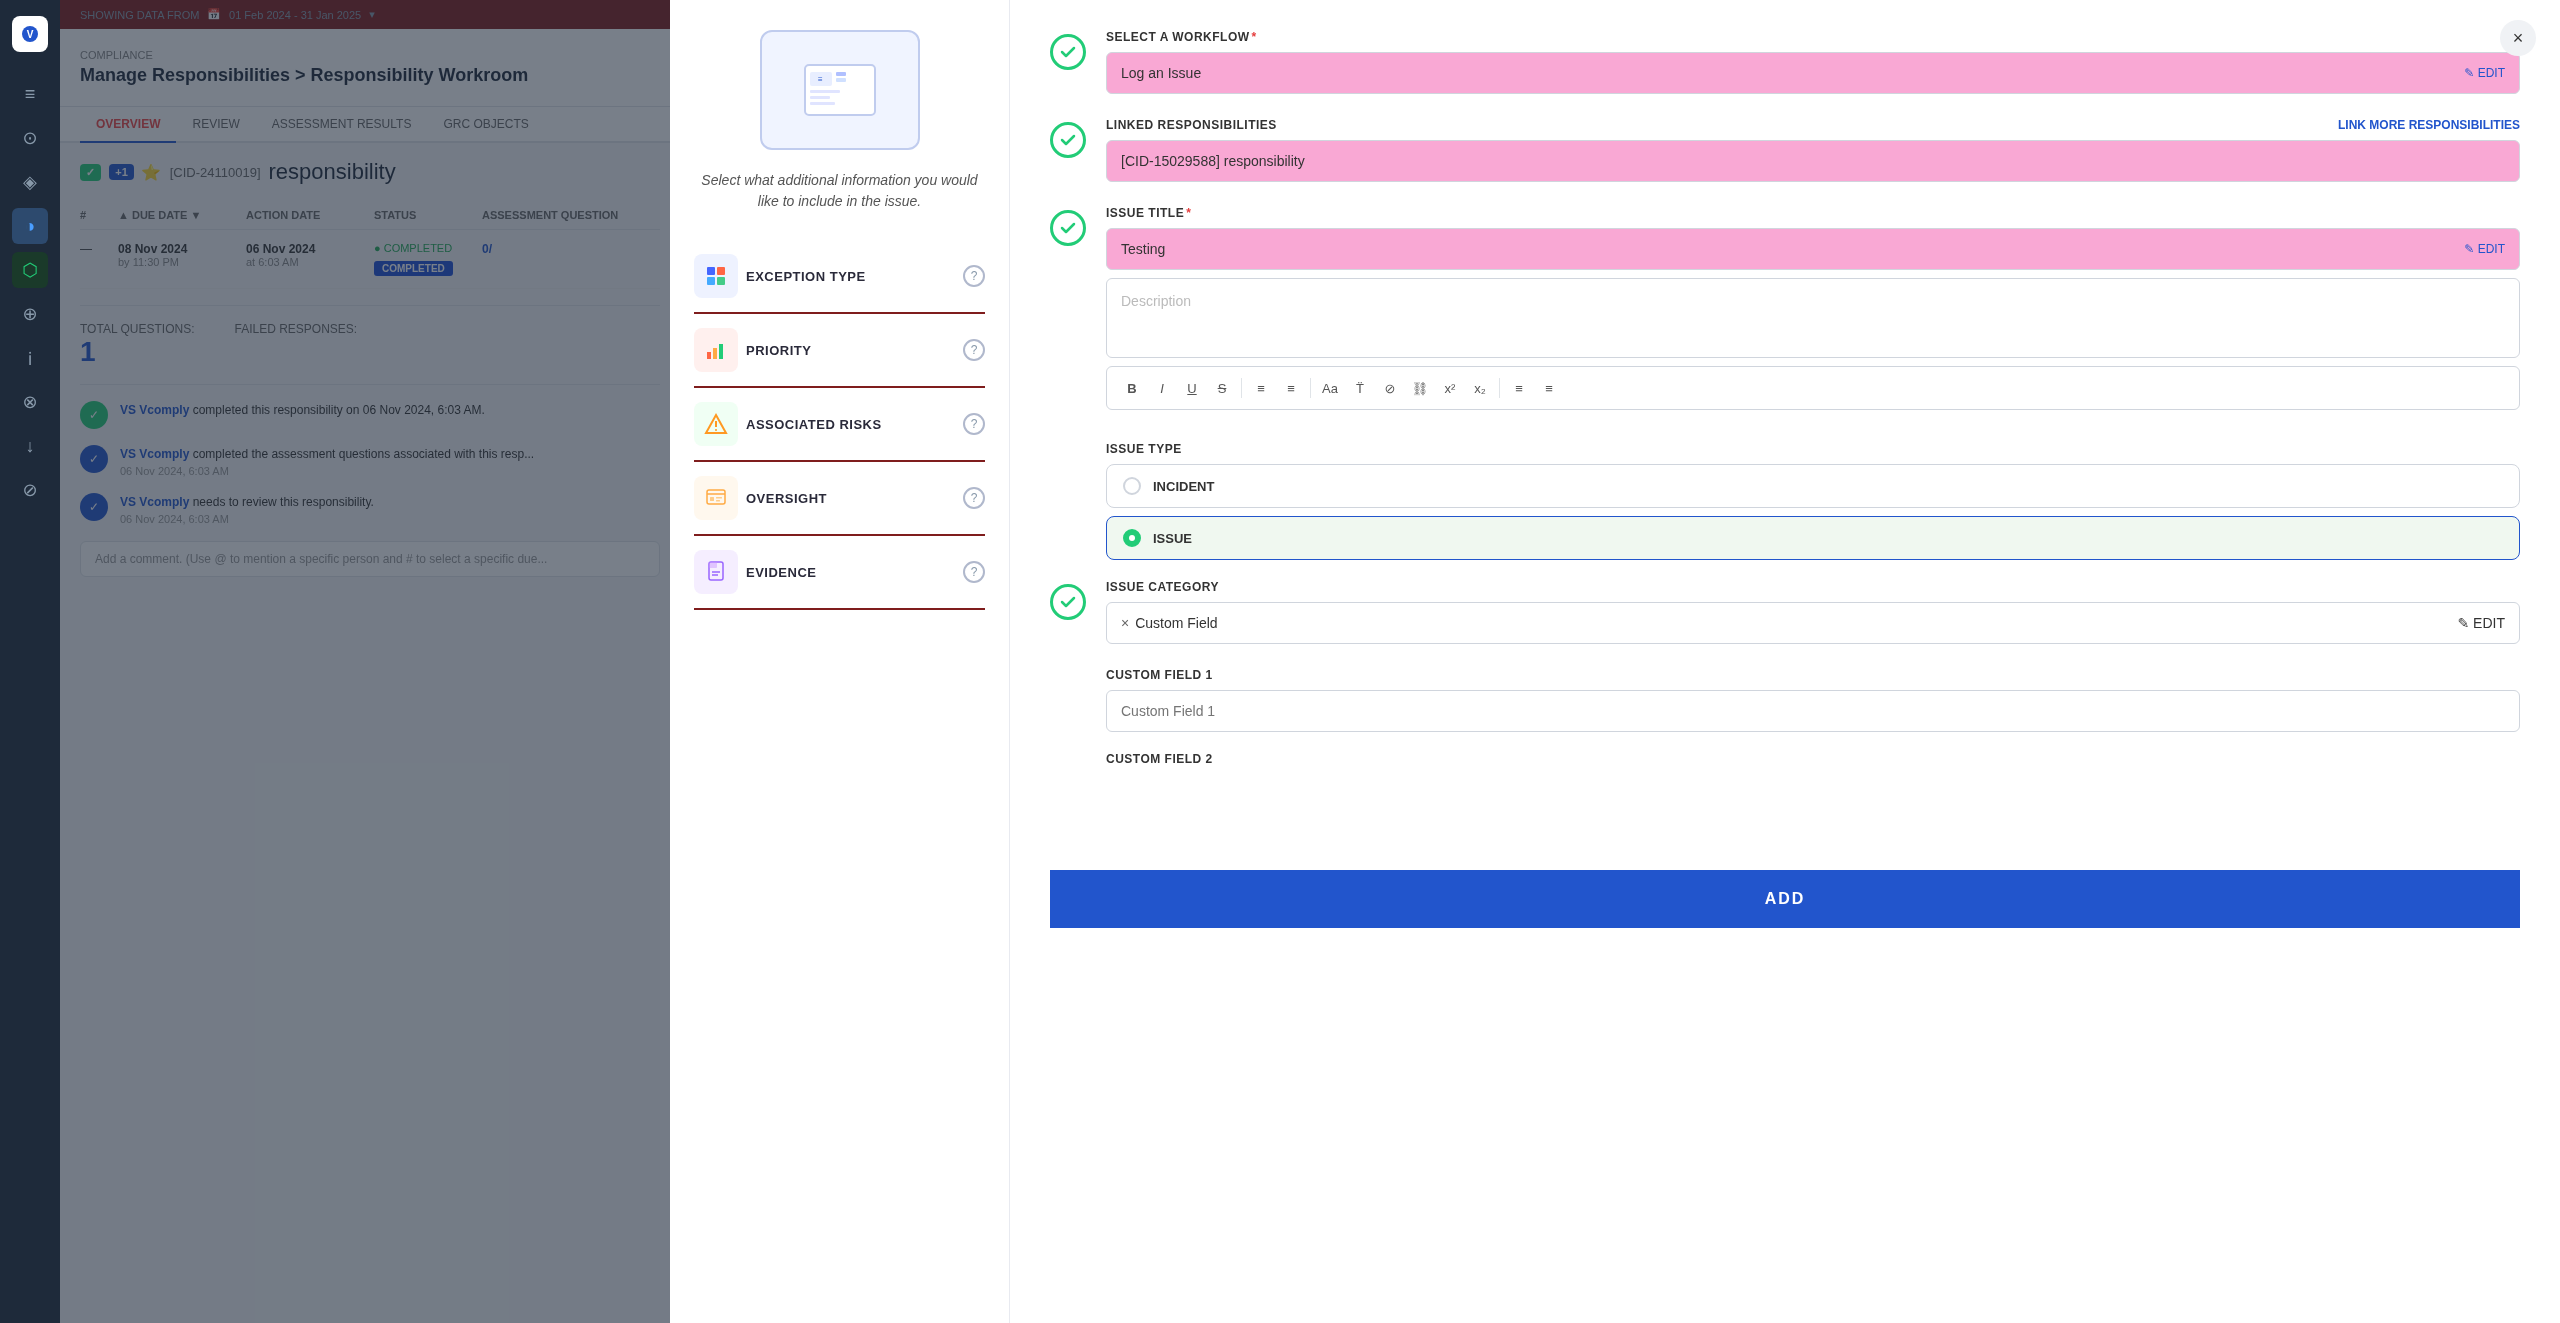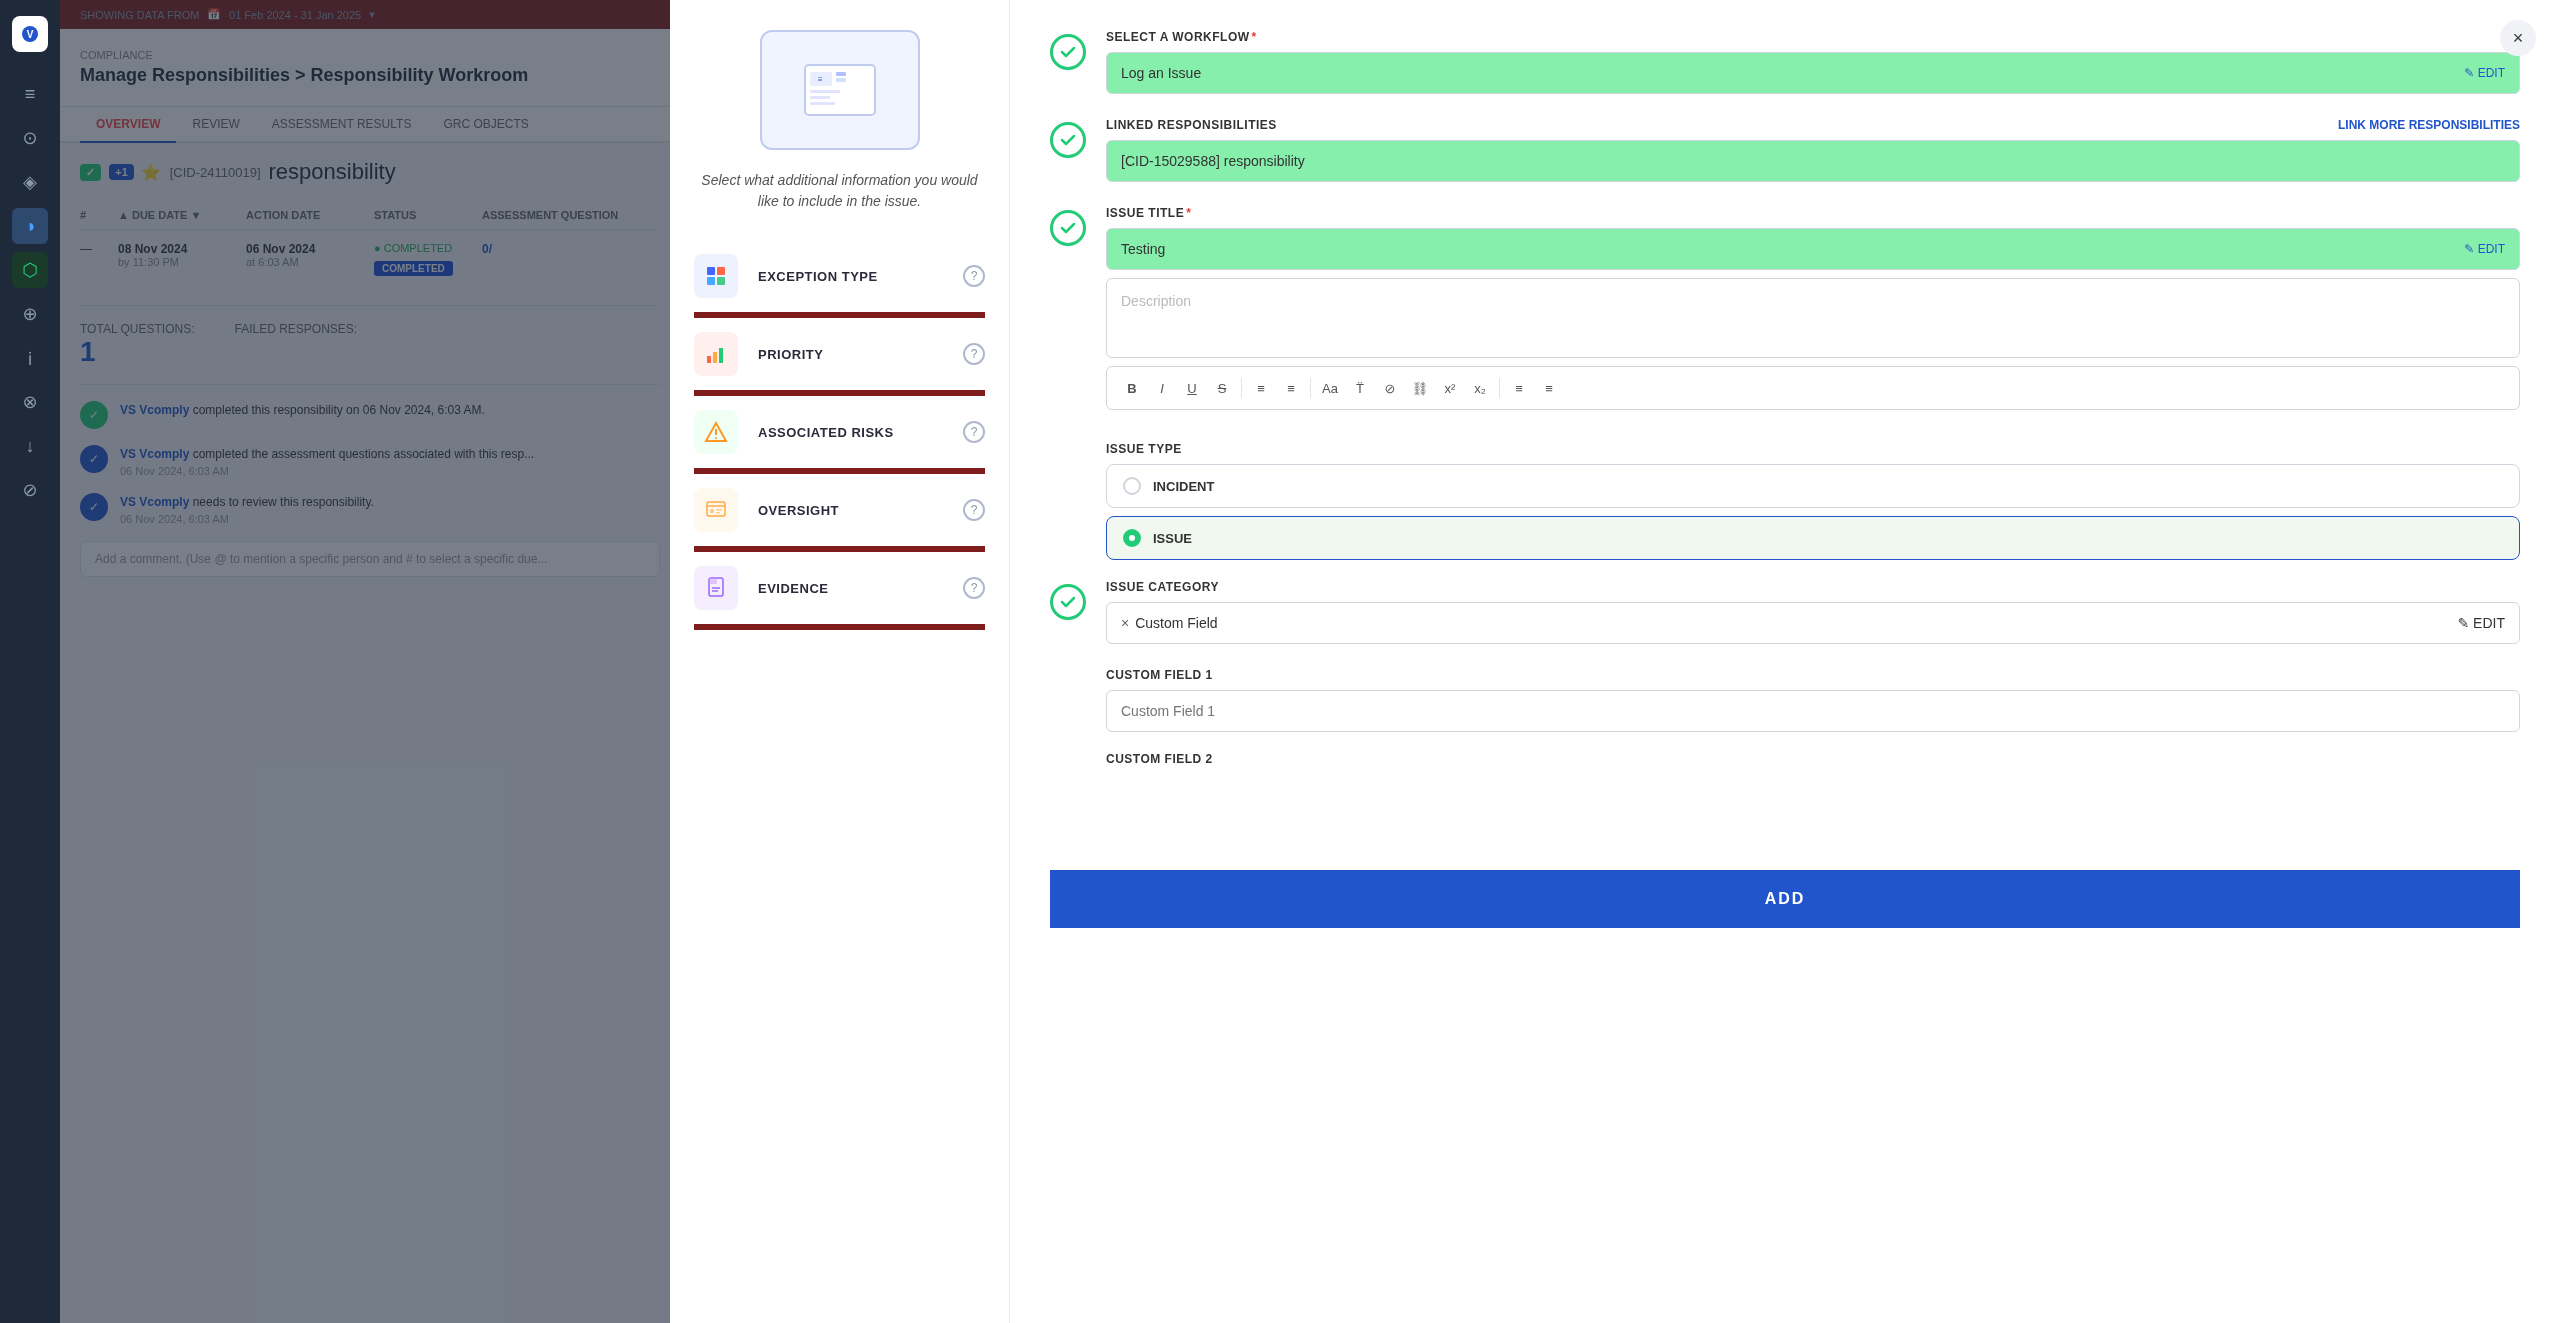--- a/index.html
+++ b/index.html
@@ -85,21 +85,21 @@
     .modal-illustration {
       width: 160px; height: 120px; background: #f0f4ff; border: 2px solid #c0ccee; border-radius: 12px;
       display: flex; align-items: center; justify-content: center; margin: 0 auto 20px;
     }
     .modal-illustration svg { width: 80px; height: 80px; }
     .modal-description {
       font-size: 14px; color: #555; text-align: center; line-height: 1.5; margin-bottom: 28px; font-style: italic;
     }
 
     .step-item {
-      display: flex; align-items: center; gap: 20px; padding: 14px 0; border-bottom: 6px solid #7f1d1d; cursor: pointer;
+      display: flex; align-items: center; gap: 8px; padding: 14px 0; border-bottom: 2px solid #7f1d1d; cursor: pointer;
     }
     .step-icon {
       width: 44px; height: 44px; border-radius: 8px; display: flex; align-items: center; justify-content: center; flex-shrink: 0;
     }
     .step-icon.exception { background: #eef2ff; }
     .step-icon.priority { background: #fff0ee; }
     .step-icon.risks { background: #f0fff4; }
     .step-icon.oversight { background: #fff8ee; }
     .step-icon.evidence { background: #f5eeff; }
     .step-label { font-size: 13px; font-weight: 700; color: #2a2a3a; letter-spacing: 0.5px; flex: 1; }
@@ -119,21 +119,21 @@
     .check-circle { width: 36px; height: 36px; border-radius: 50%; border: 3px solid #22cc77; display: flex; align-items: center; justify-content: center; flex-shrink: 0; margin-top: 4px; }
     .check-circle svg { width: 18px; height: 18px; }
     .section-content { flex: 1; }
 
     .field-label { font-size: 12px; font-weight: 700; color: #333; margin-bottom: 8px; text-transform: uppercase; letter-spacing: 0.5px; }
     .field-label .required { color: #e53e3e; margin-left: 2px; }
     .field-label .link { color: #2255cc; font-size: 12px; font-weight: 600; cursor: pointer; float: right; text-transform: none; letter-spacing: 0; }
 
     .input-box {
       border: 1px solid #d0d5dd; border-radius: 6px; padding: 10px 14px; font-size: 14px; color: #333;
-      display: flex; align-items: center; justify-content: space-between; background: #86efac; min-height: 42px;
+      display: flex; align-items: center; justify-content: space-between; background: #f9a8d4; min-height: 42px;
     }
     .input-box .edit-link { color: #2255cc; font-size: 12px; cursor: pointer; display: flex; align-items: center; gap: 4px; flex-shrink: 0; }
 
     .description-box {
       border: 1px solid #d0d5dd; border-radius: 6px; padding: 14px; font-size: 14px; color: #999; min-height: 80px;
       margin-bottom: 8px;
     }
     .toolbar-row {
       display: flex; align-items: center; gap: 4px; border: 1px solid #d0d5dd; border-radius: 6px; padding: 8px 12px; background: white;
       margin-bottom: 8px;

